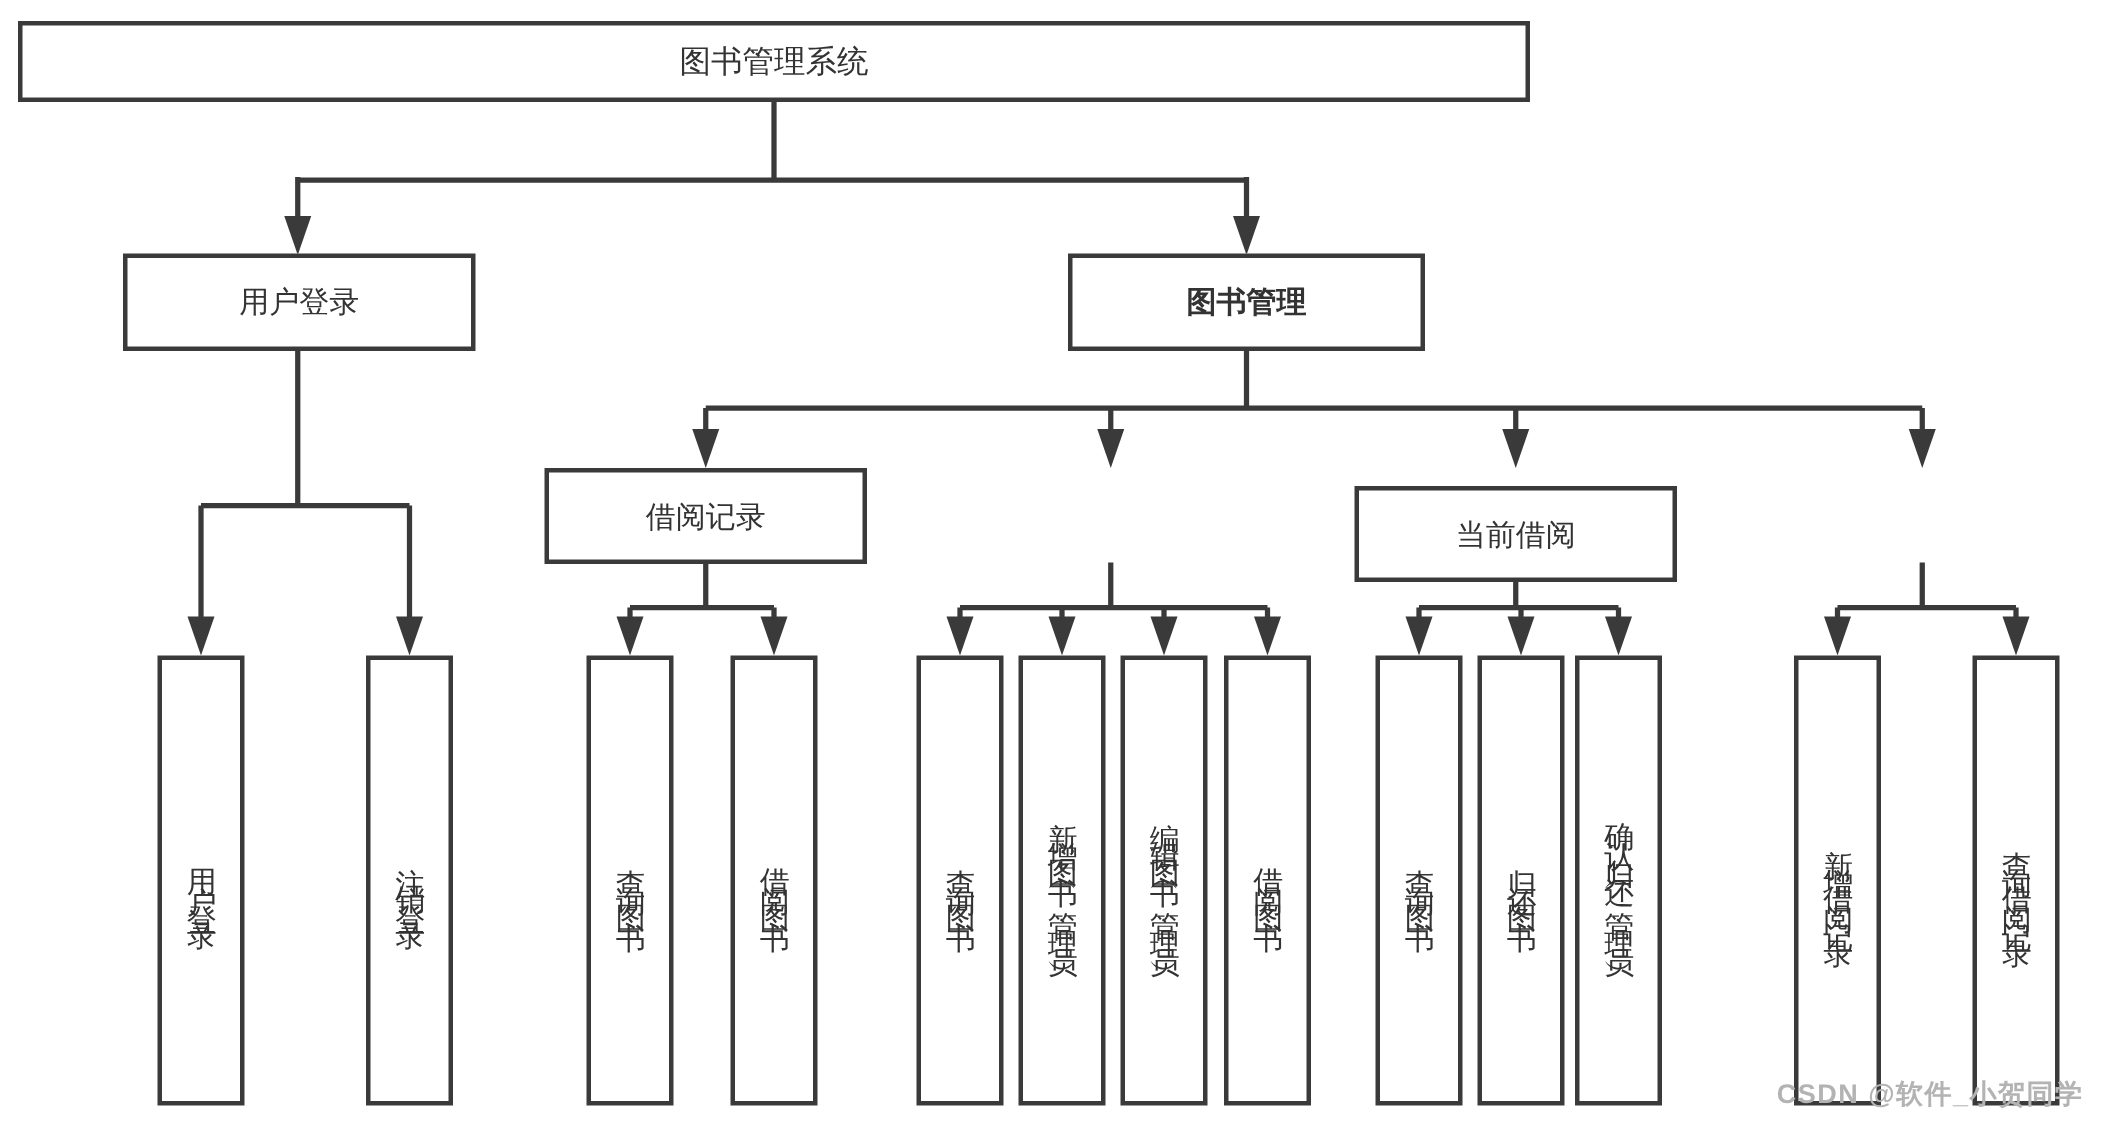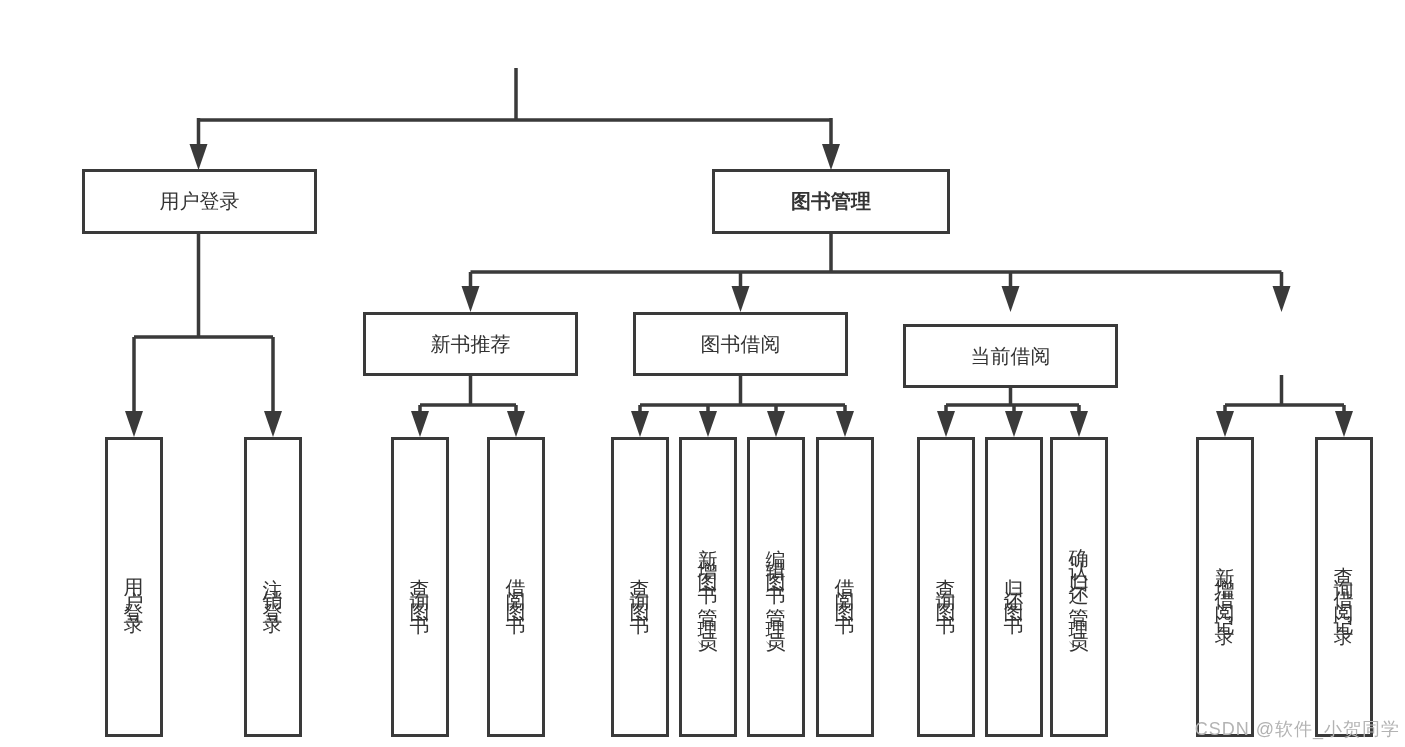--- a/index.html
+++ b/index.html
@@ -45,26 +45,27 @@
     font-size:20px;
     line-height:1;
   }
   .lf1{left:105px;}  .lf2{left:244px;}
   .lf3{left:391px;}  .lf4{left:487px;}
   .lf5{left:611px;}  .lf6{left:679px;}  .lf7{left:747px;}  .lf8{left:816px;}
   .lf9{left:917px;}  .lf10{left:985px;} .lf11{left:1050px;}
   .lf12{left:1196px;}.lf13{left:1315px;}
   .watermark{
     position:absolute;
-    right:5px;bottom:6px;
+    right:16px;bottom:6px;
     color:var(--watermark);
     font-size:18px;
     letter-spacing:1px;
     z-index:3;
     white-space:nowrap;
+    font-weight:bold;
   }
 </style>
 </head>
 <body>
 
 <div class="canvas">
 
   <svg class="wires" width="1405" height="747" viewBox="0 0 1405 747">
     <g>
       <path d="M516,68 V121.8 M198.5,120 H831 M198.5,118 V146 M831,118 V146"></path>
@@ -101,33 +102,33 @@
       <polygon points="1005,411 1023,411 1014,437"></polygon>
       <polygon points="1070,411 1088,411 1079,437"></polygon>
     </g>
     <g>
       <path d="M1281.5,375 V406.8 M1225,405 H1344 M1225,405 V413 M1344,405 V413"></path>
       <polygon points="1216,411 1234,411 1225,437"></polygon>
       <polygon points="1335,411 1353,411 1344,437"></polygon>
     </g>
   </svg>
 
+  <div class="box root">
+    <span>图书管理系统</span>
+  </div>
 
   <div class="box l2a">
     <span>用户登录</span>
   </div>
   <div class="box l2b">
     <span>图书管理</span>
   </div>
 
   <div class="box l3a">
-    <span>新书推荐</span>
-  </div>
-  <div class="box l3b">
-    <span>图书借阅</span>
+    <span>借阅记录</span>
   </div>
   <div class="box l3c">
     <span>当前借阅</span>
   </div>
 
   <div class="box leaf lf1">
     <span>用户登录</span>
   </div>
   <div class="box leaf lf2">
     <span>注销登录</span>

